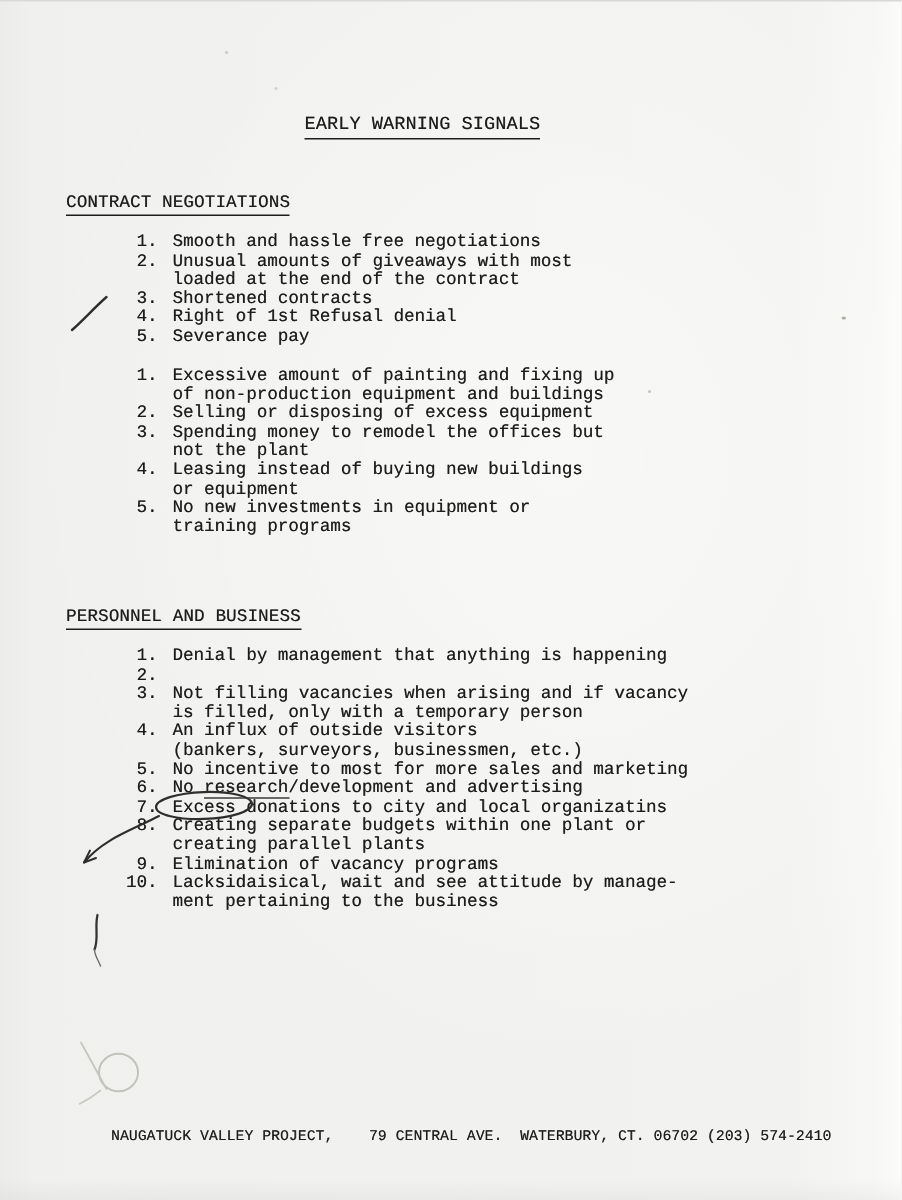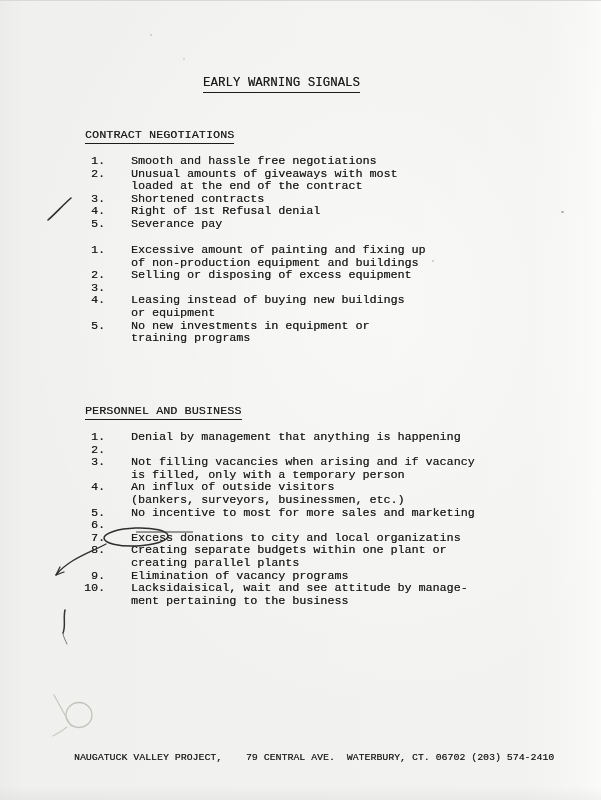--- a/index.html
+++ b/index.html
@@ -27,28 +27,28 @@
     position:absolute;top:76px;left:203px;
     font-size:12.3px;line-height:13px;letter-spacing:0.1px;
     border-bottom:1.4px solid #1c1c1c;padding-bottom:1.5px;
     white-space:pre;
   }
   .sec{position:absolute;left:0;right:0;font-size:11.7px;line-height:12.6px;}
   .sec1{top:128px;}
   .sec2{top:243px;}
   .sec3{top:404px;}
   .heading{
-    display:inline-block;margin-left:85px;
+    display:inline-block;margin-left:44px;
     border-bottom:1.3px solid #1c1c1c;padding-bottom:1.5px;
     margin-bottom:11px;white-space:pre;letter-spacing:0.1px;
   }
   .items{display:block;}
   .row{display:flex;padding-left:83px;}
   .num{width:22px;text-align:right;flex:0 0 auto;}
-  .itext{margin-left:26px;white-space:pre;}
+  .itext{margin-left:10px;white-space:pre;}
   .footer{
     position:absolute;top:751px;left:58px;
     font-size:9.8px;line-height:11px;white-space:pre;letter-spacing:0.05px;padding-left:16px;
   }
   .pen{position:absolute;inset:0;width:601px;height:800px;pointer-events:none;}
   .speck{position:absolute;border-radius:50%;}
 </style>
 </head>
 <body>
 
@@ -98,20 +98,22 @@
 of non-production equipment and buildings</span>
         </div>
 
         <div class="row">
           <span class="num ink">2.</span>
           <span class="itext ink">Selling or disposing of excess equipment</span>
         </div>
 
         <div class="row">
           <span class="num ink">3.</span>
+          <span class="itext ink">Spending money to remodel the offices but
+not the plant</span>
         </div>
 
         <div class="row">
           <span class="num ink">4.</span>
           <span class="itext ink">Leasing instead of buying new buildings
 or equipment</span>
         </div>
 
         <div class="row">
           <span class="num ink">5.</span>
@@ -147,20 +149,21 @@
 (bankers, surveyors, businessmen, etc.)</span>
         </div>
 
         <div class="row">
           <span class="num ink">5.</span>
           <span class="itext ink">No incentive to most for more sales and marketing</span>
         </div>
 
         <div class="row">
           <span class="num ink">6.</span>
+          <span class="itext ink">No research/development and advertising</span>
         </div>
 
         <div class="row">
           <span class="num ink">7.</span>
           <span class="itext ink">Excess donations to city and local organizatins</span>
         </div>
 
         <div class="row">
           <span class="num ink">8.</span>
           <span class="itext ink">Creating separate budgets within one plant or

